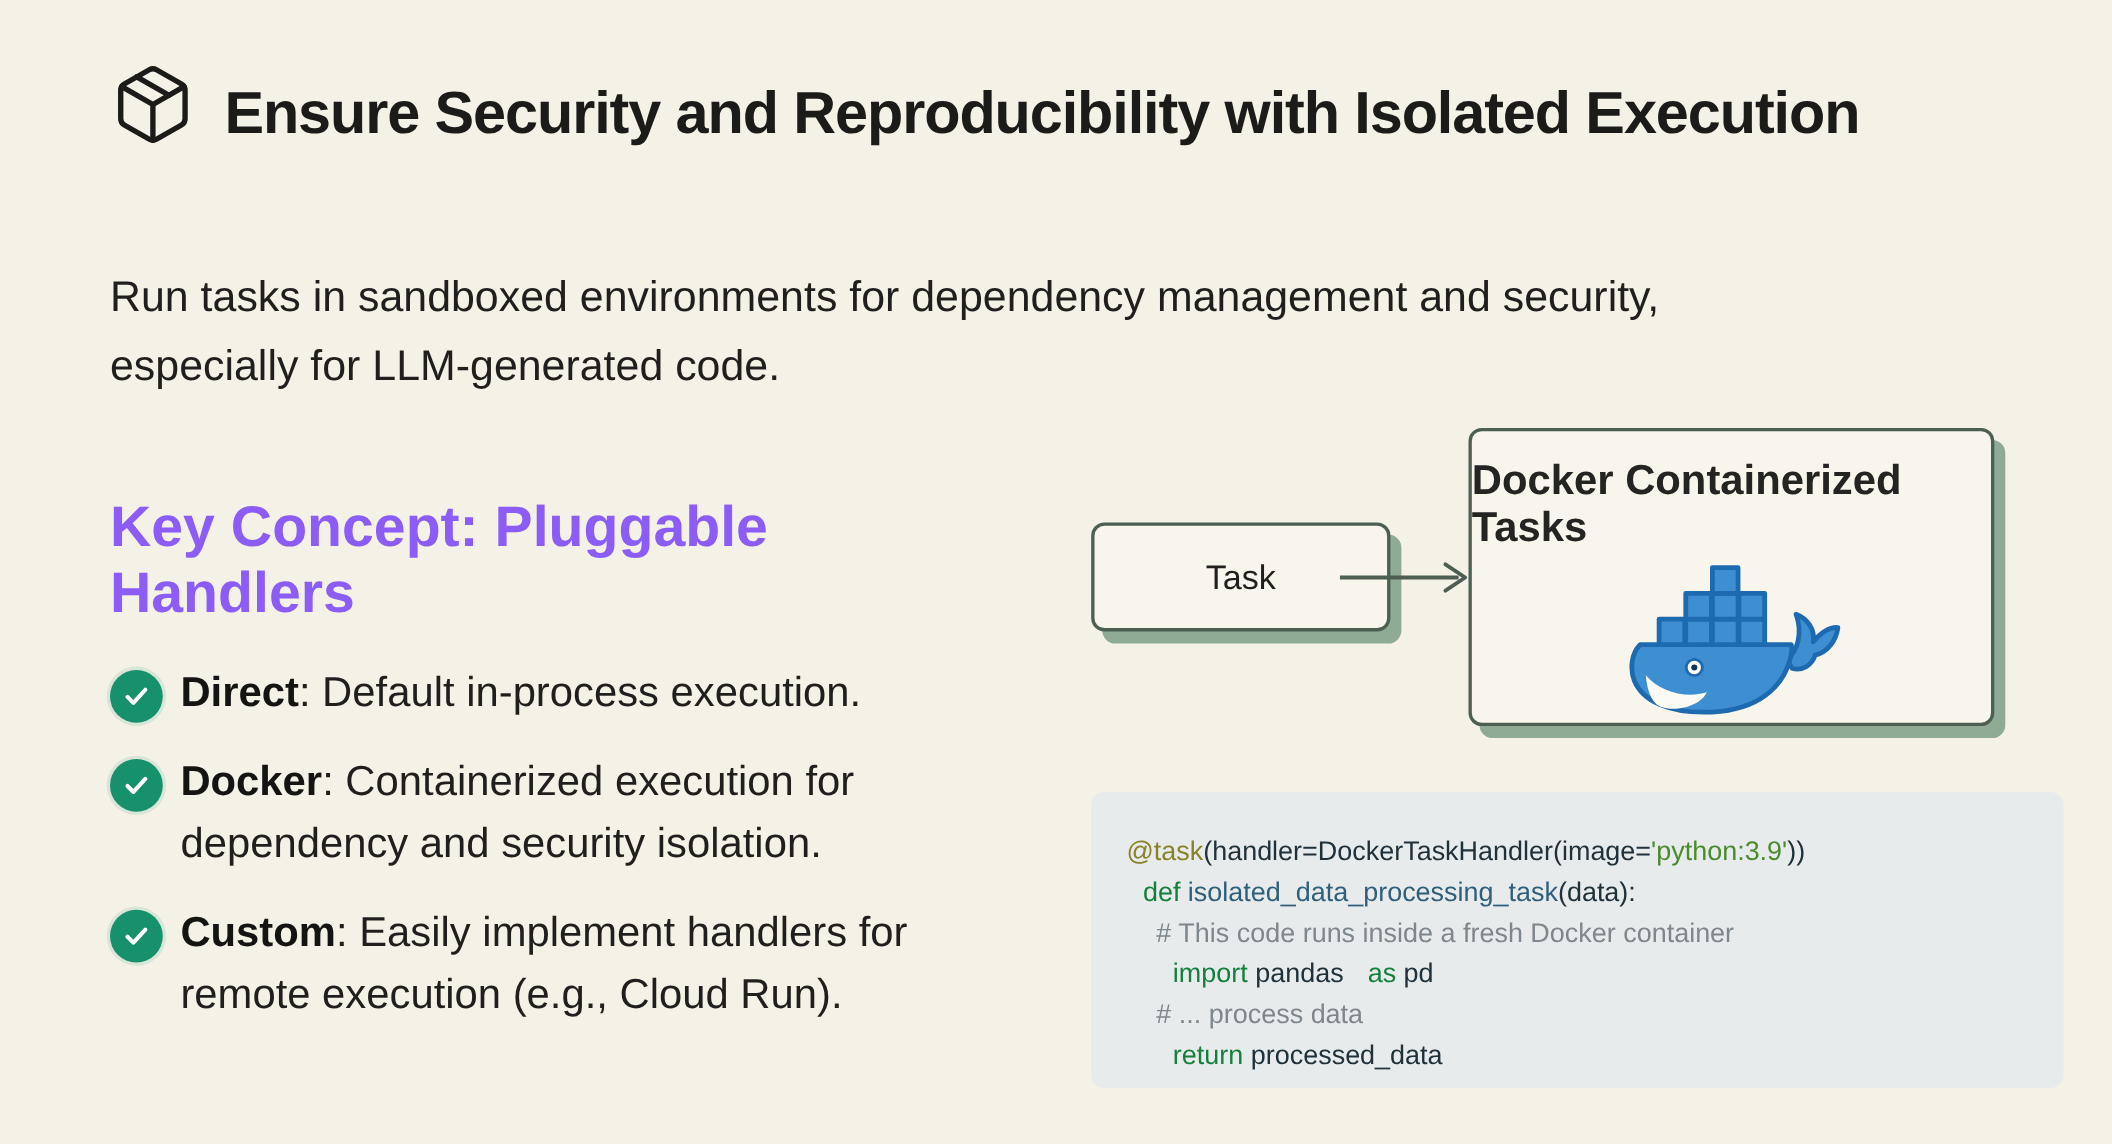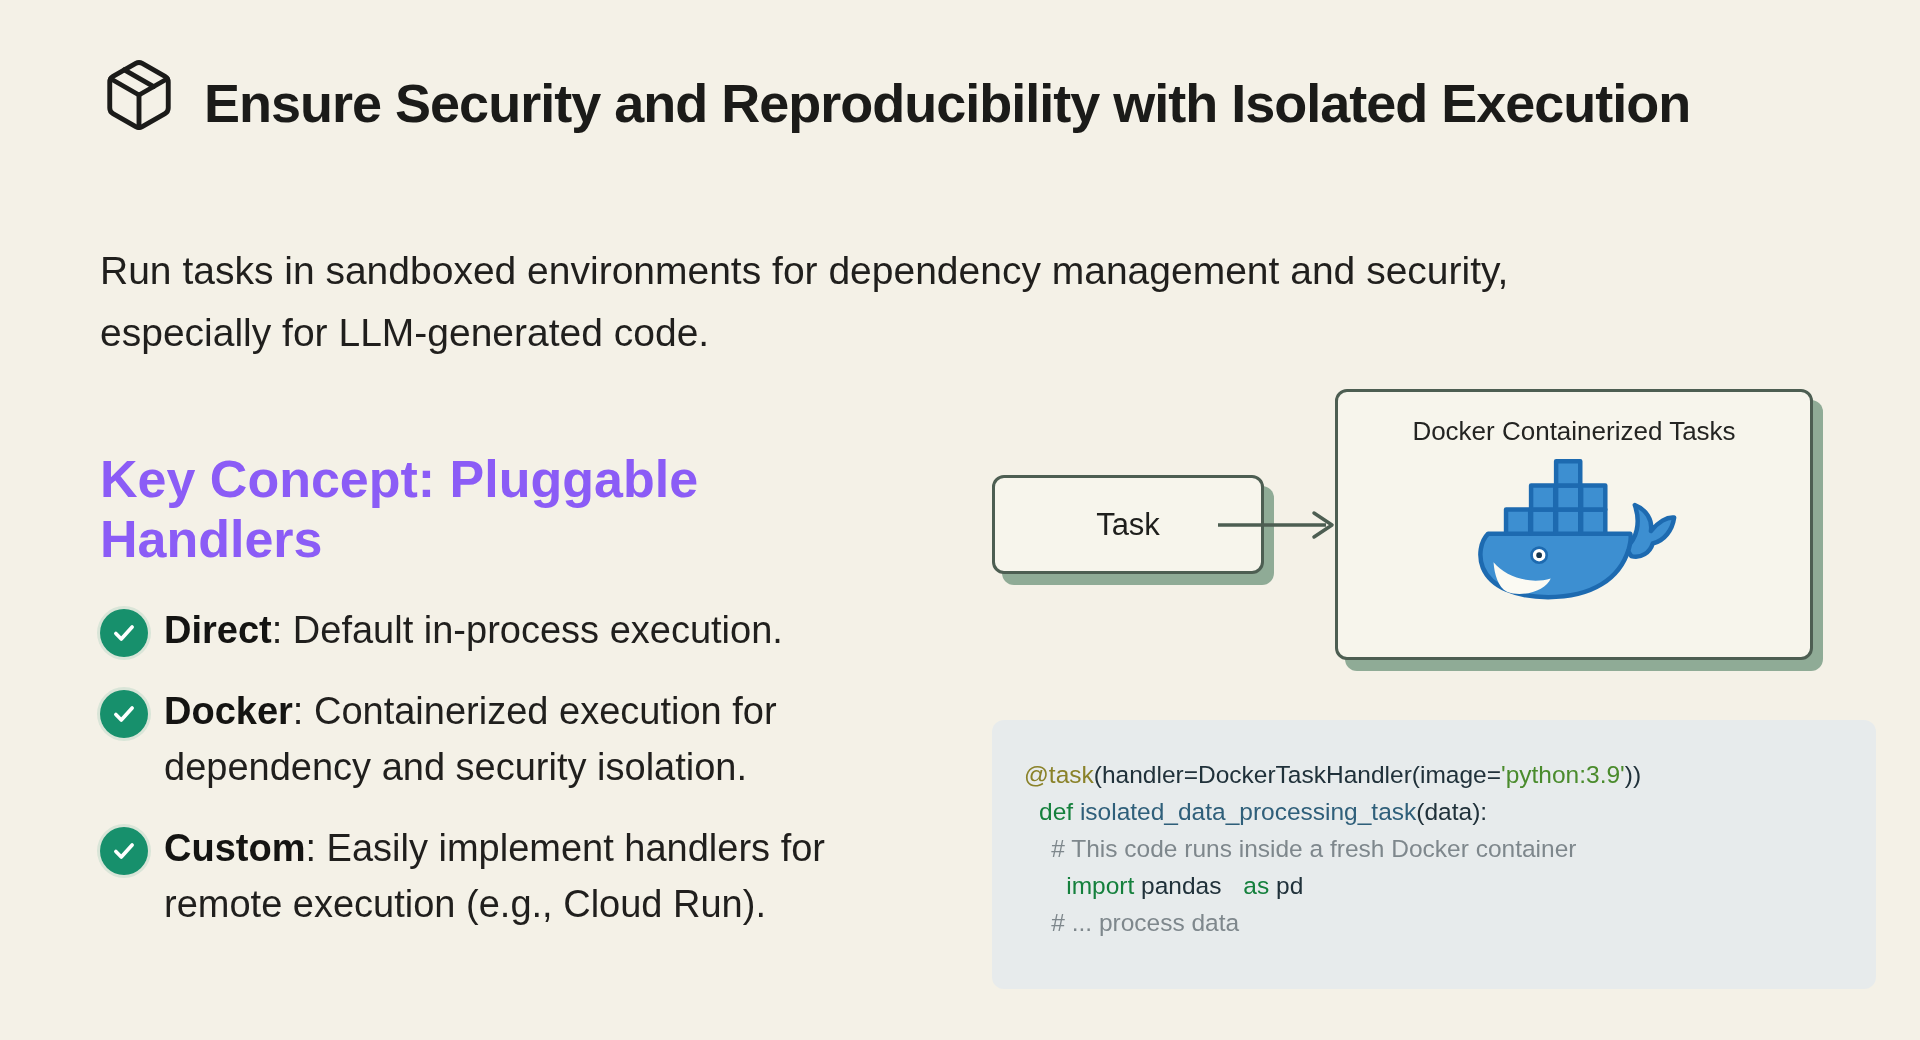--- a/index.html
+++ b/index.html
@@ -50,21 +50,21 @@
   }
   .task-node{
     left:992px;top:475px;width:272px;height:99px;
     display:flex;align-items:center;justify-content:center;
   }
   .task-node span{font-size:31px;color:#1f1f1d;}
   .docker-node{
     left:1335px;top:389px;width:478px;height:271px;
     display:flex;flex-direction:column;align-items:center;
   }
-  .docker-node .dlabel{font-size:26px;color:#242422;margin-top:24px;}
+  .docker-node .dlabel{font-size:38px;color:#242422;margin-top:24px;font-weight:bold;}
   .docker-node svg{width:214px;height:152px;margin-top:8px;}
   .flow-arrow{position:absolute;left:1218px;top:505px;width:120px;height:40px;}
   
   .code-block{
     position:absolute;left:992px;top:720px;width:884px;height:269px;
     background:#e7ebec;border-radius:12px;box-sizing:border-box;
     padding:36px 20px 0 32px;
   }
   .code-line{
     font-family:Liberation Sans, sans-serif;
@@ -161,16 +161,17 @@
     </svg>
   </div>
 
   <div class="code-block">
     <div class="code-lines">
         <div class="code-line"><span class="tok-deco">@task</span><span class="tok-plain">(handler=DockerTaskHandler(image=</span><span class="tok-str">'python:3.9'</span><span class="tok-plain">))</span></div>
         <div class="code-line"><span class="tok-kw">def</span><span class="tok-plain"> </span><span class="tok-fn">isolated_data_processing_task</span><span class="tok-plain">(data):</span></div>
         <div class="code-line"><span class="tok-com">    # This code runs inside a fresh Docker container</span></div>
         <div class="code-line"><span class="tok-plain">    </span><span class="tok-kw">import</span><span class="tok-plain"> pandas </span><span class="tok-kw">as</span><span class="tok-plain"> pd</span></div>
         <div class="code-line"><span class="tok-com">    # ... process data</span></div>
+        <div class="code-line"><span class="tok-plain">    </span><span class="tok-kw">return</span><span class="tok-plain"> processed_data</span></div>
       </div>
   </div>
 
 </div>
 
 </body></html>

